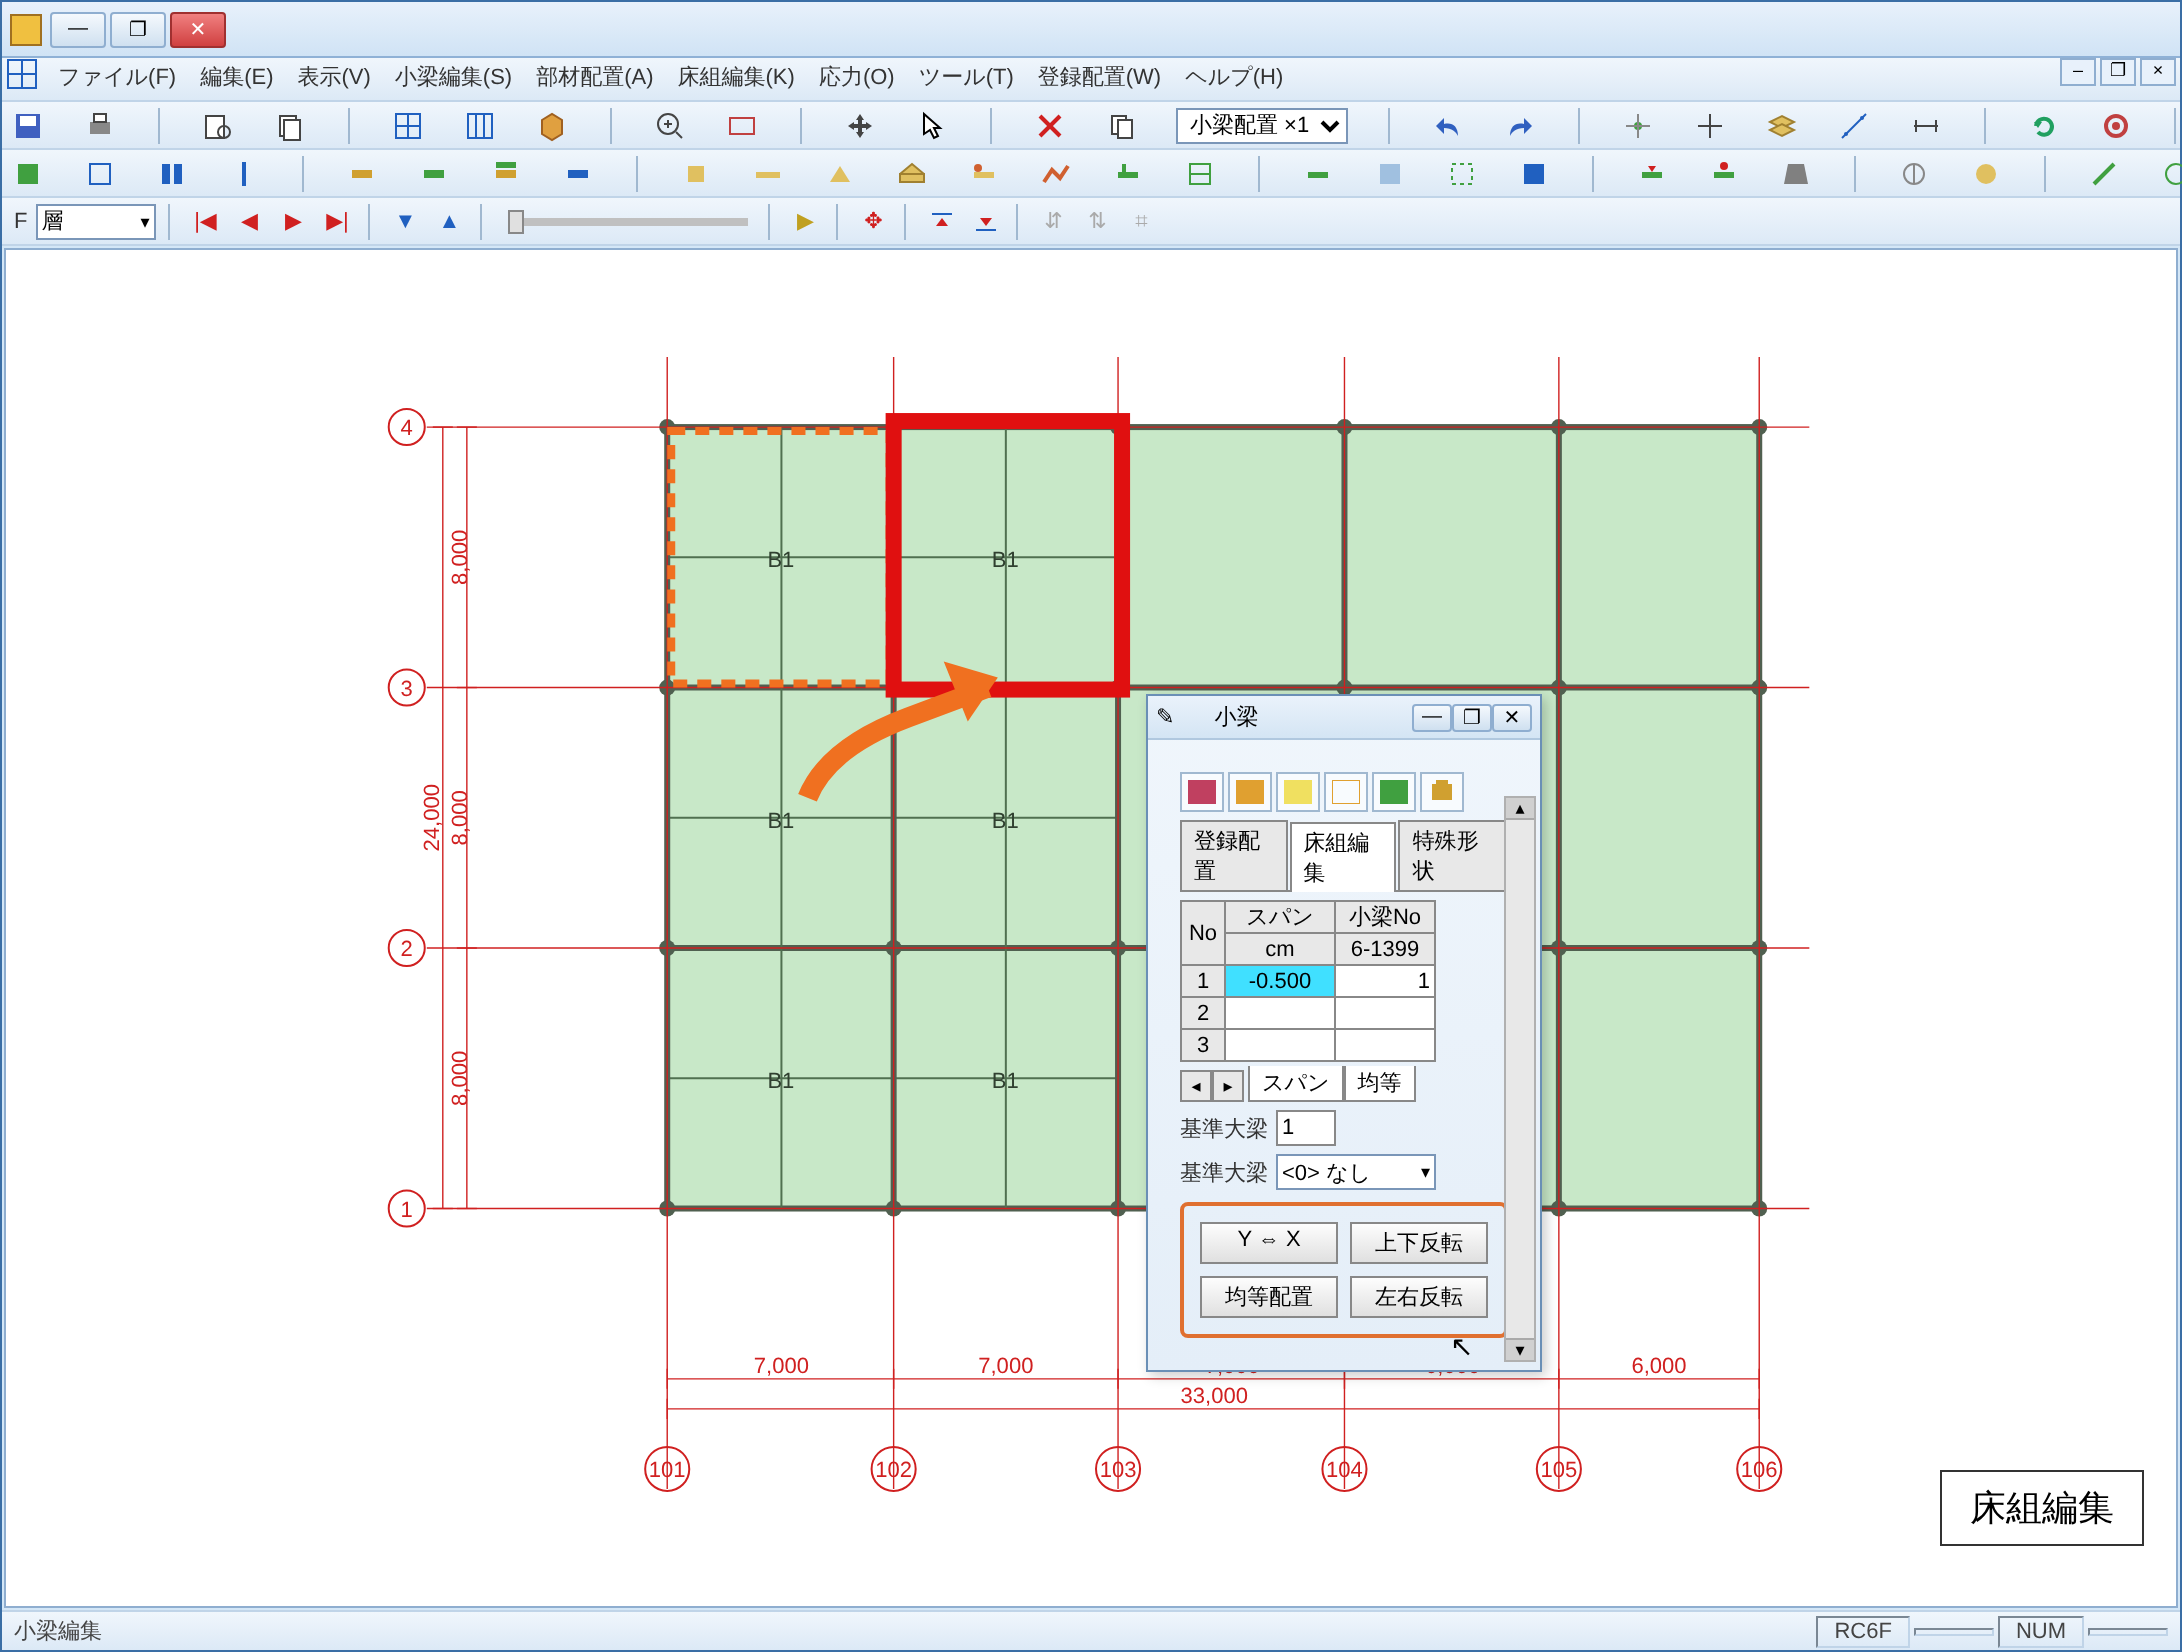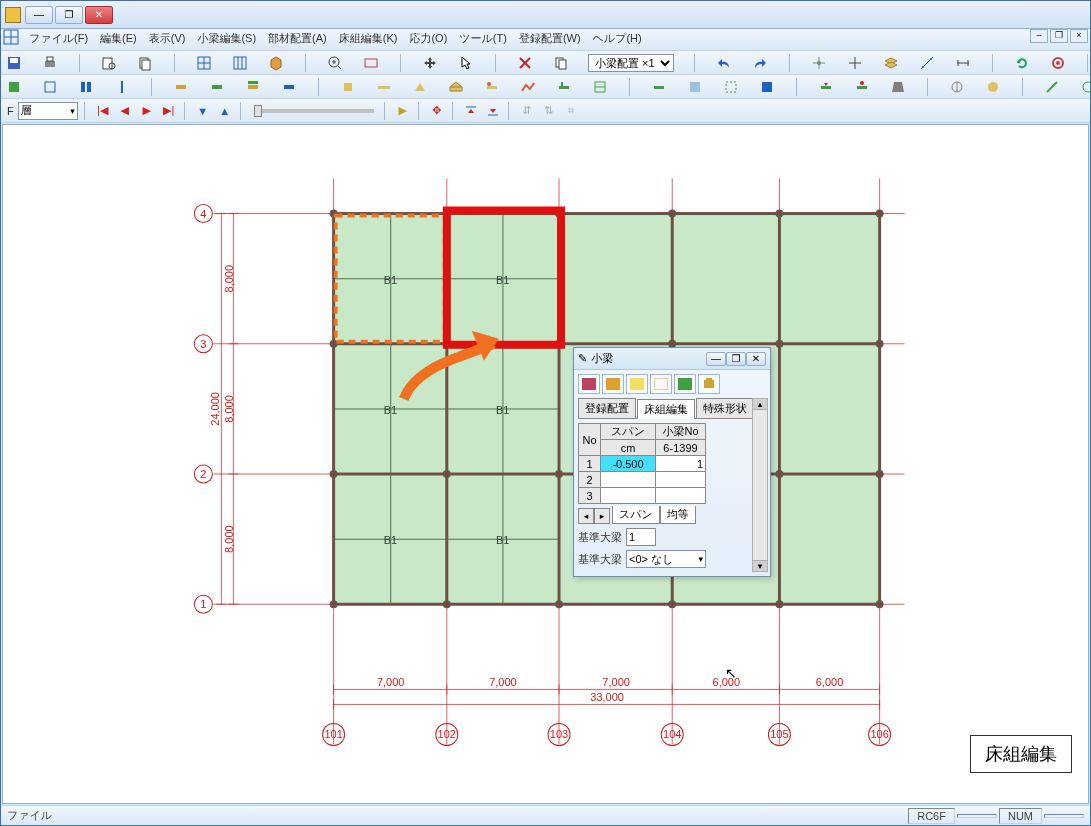--- a/index.html
+++ b/index.html
@@ -29,21 +29,21 @@
 .slider-track{width:120px;height:4px;background:#c0c0c0;position:relative;margin:0 4px}
 .slider-thumb{position:absolute;left:0;top:-4px;width:8px;height:12px;background:#e0e0e0;border:1px solid #888}
 .canvas-area{flex:1;background:#fff;position:relative;border:1px solid #8faed0;margin:1px}
 .status-bar{height:20px;background:linear-gradient(#f0f6fc,#dce9f6);display:flex;align-items:center;padding:0 6px;border-top:1px solid #c0d4e8;font-size:11px;color:#444}
 .status-cell{border:1px inset #c0d4e8;padding:1px 8px;margin-left:2px;min-width:40px;}
 svg text{font-family:sans-serif}
 
 .panel{position:absolute;left:570px;top:222px;width:198px;background:linear-gradient(#f0f6fc,#e4eef8);border:1px solid #6a8fb6;box-shadow:2px 2px 6px rgba(0,0,0,.2)}
 .panel-title{background:linear-gradient(#eaf2fb,#d4e5f4);height:22px;display:flex;align-items:center;padding:0 4px;border-bottom:1px solid #b0c8df}
 .panel-title .win-btn{width:20px;height:14px}
-.panel-body{padding:4px;position:relative}
+.panel-body{padding:16px;position:relative}
 .panel-icons{display:flex;gap:2px;margin-bottom:4px}
 .p-icon{width:22px;height:20px;border:1px solid #a0b8d0;background:#f8fbfe;display:flex;align-items:center;justify-content:center}
 .tabs{display:flex;border-bottom:1px solid #888;margin-bottom:4px}
 .tab{padding:2px 6px;border:1px solid #888;border-bottom:none;background:#e8e8e8;margin-right:1px;font-size:11px}
 .tab.active{background:#fff;position:relative;top:1px}
 .grid-table{border-collapse:collapse;font-size:11px;margin:2px 0}
 .grid-table th,.grid-table td{border:1px solid #888;padding:0;height:16px;text-align:center;background:#fff}
 .grid-table th{background:#e8e8e8;font-weight:normal}
 .cell-hl{background:#40e0ff !important;text-align:right;padding-right:2px}
 .scroll-btns{display:flex;gap:0;margin-top:2px}
@@ -584,21 +584,21 @@
       <rect x="443" y="72" width="114" height="134" fill="none" stroke="#e01010" stroke-width="8"></rect>
 
       <path d="M 400 260 Q 410 235 450 220 L 490 205" fill="none" stroke="#f07020" stroke-width="10"></path>
       <path d="M 495 200 L 468 192 L 480 222 Z" fill="#f07020"></path>
     </svg>
 
     
     <div class="panel">
       <div class="panel-title">
         <span>✎</span>
-        <span style="margin-left:4px;flex:1">小梁</span>
+        <span style="margin-left:20px;flex:1">小梁</span>
         <div class="win-btn">—</div>
         <div class="win-btn">❐</div>
         <div class="win-btn">✕</div>
       </div>
       <div class="panel-body">
         <div class="vscroll"></div>
         <div class="panel-icons">
           <div class="p-icon">
               <svg width="14" height="12">
                 <rect width="14" height="12" fill="#c04060"></rect>
@@ -677,29 +677,35 @@
         <div class="field-row">
           <span class="lbl">基準大梁</span>
           <input class="txt-input" style="width: 30px;" value="1">
         </div>
         <div class="field-row">
           <span class="lbl">基準大梁</span>
           <div class="combo" style="width:80px">
               <span>&lt;0&gt; なし</span>
             </div>
         </div>
+        <div class="btn-grid">
+          <div class="btn">Y ⇔ X</div>
+          <div class="btn">上下反転</div>
+          <div class="btn">均等配置</div>
+          <div class="btn">左右反転</div>
+        </div>
       </div>
     </div>
 
     <div class="cursor-arrow">↖</div>
 
     <div class="big-label">床組編集</div>
   </div>
 
   <div class="status-bar">
-    <span>ファイル</span>
+    <span>小梁編集</span>
     <div style="flex:1"></div>
     <div class="status-cell">RC6F</div>
     <div class="status-cell"></div>
     <div class="status-cell">NUM</div>
     <div class="status-cell"></div>
   </div>
 </div>
 
 </body></html>

